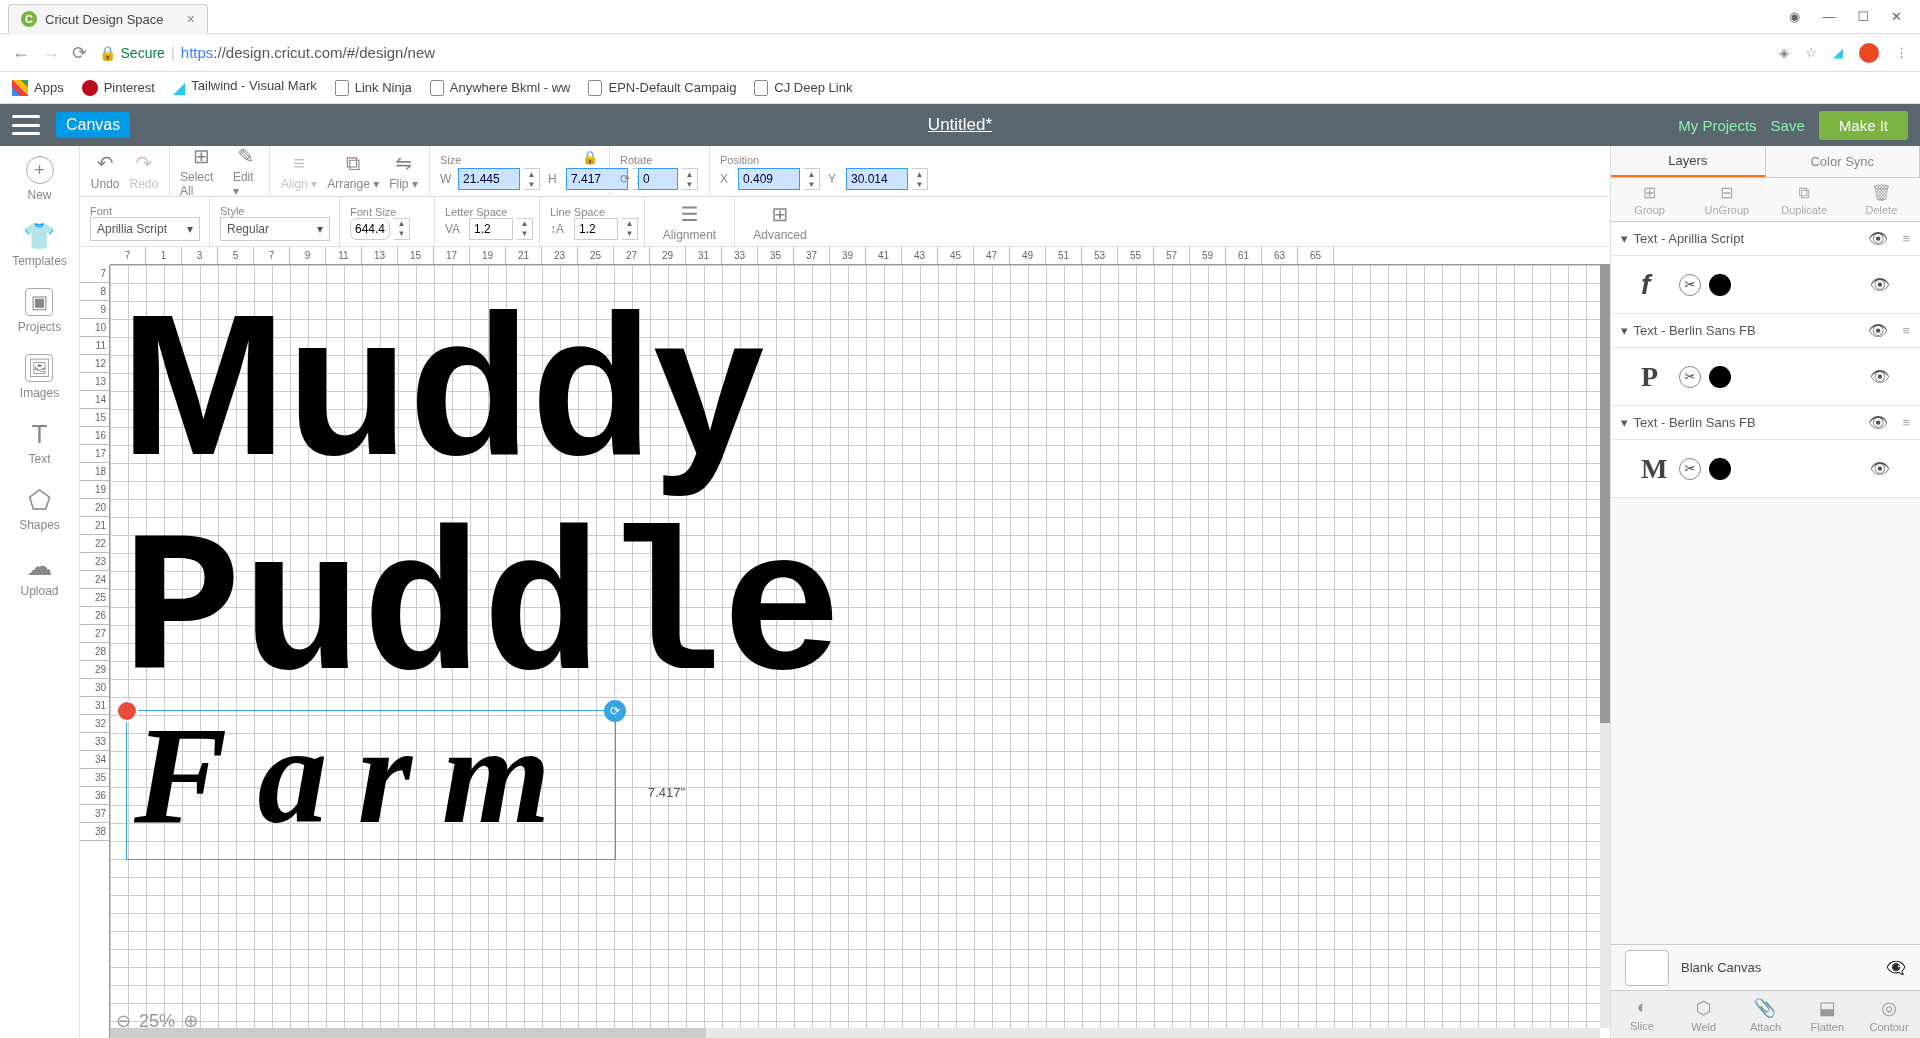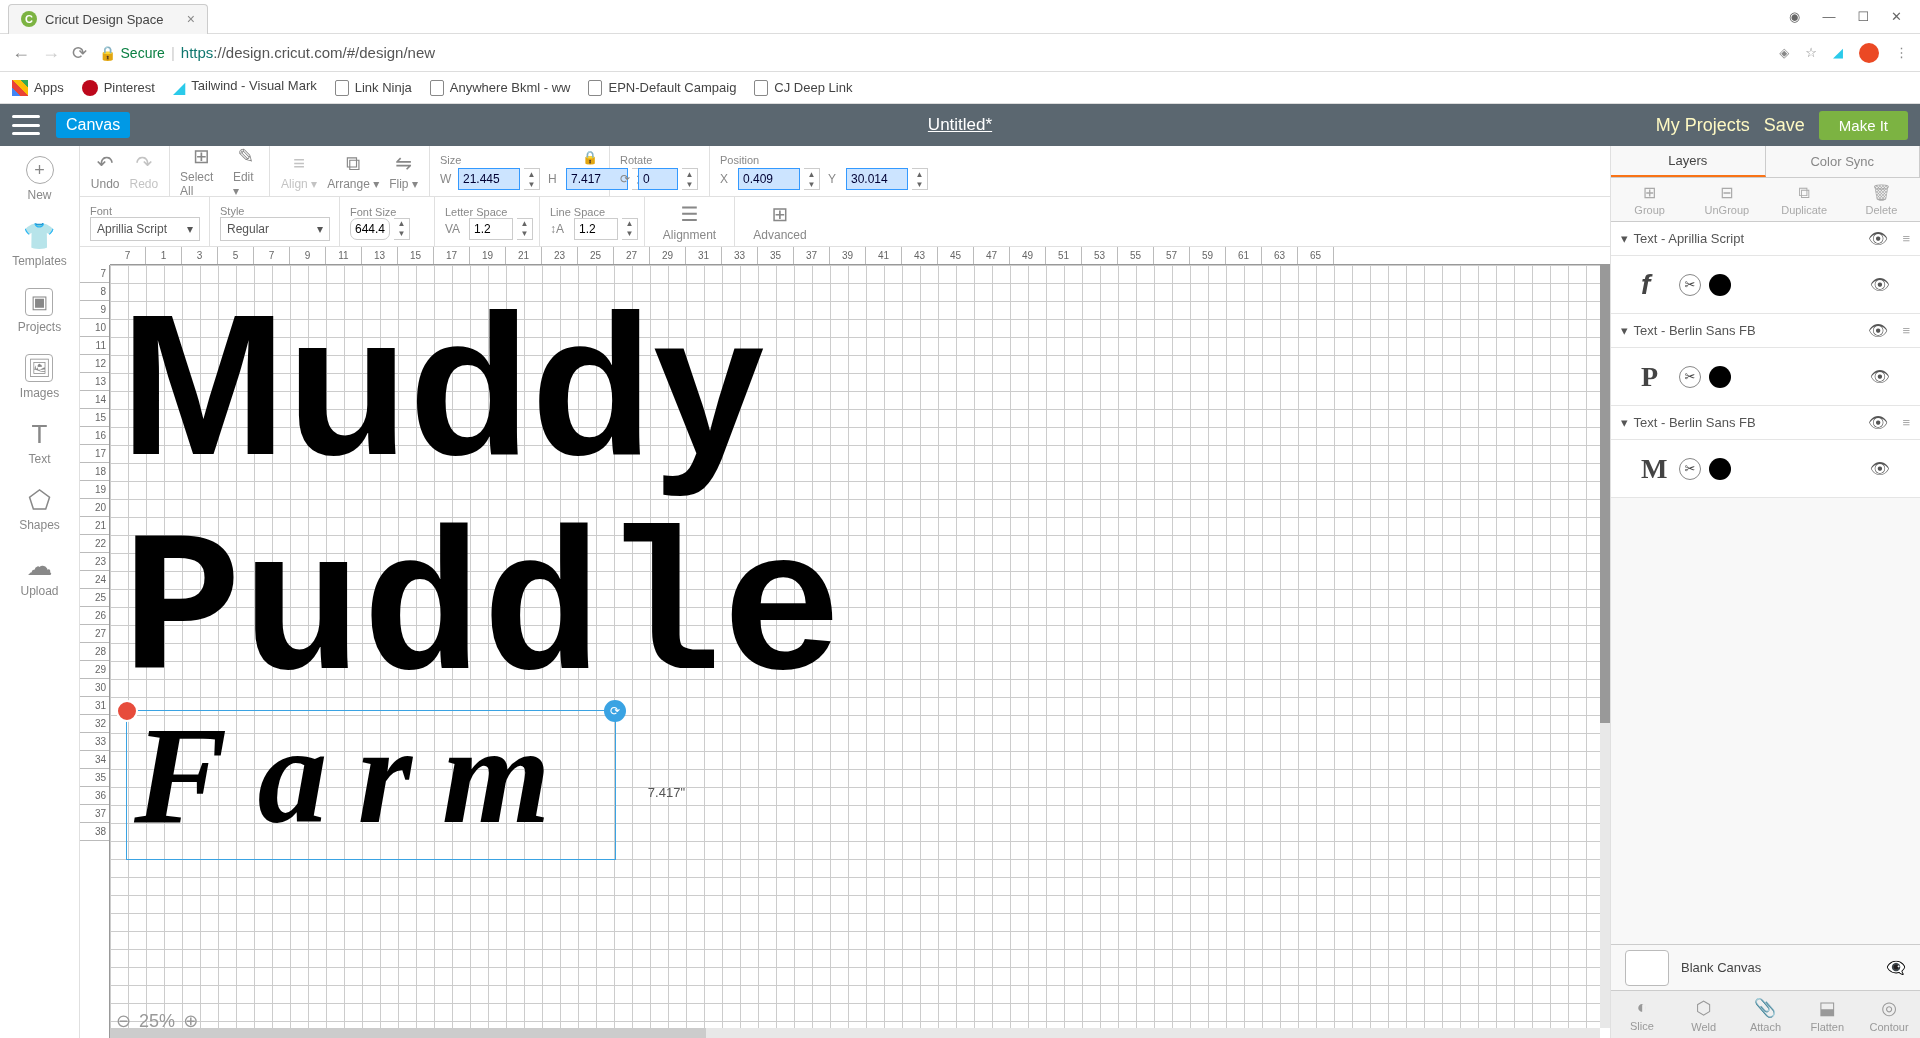--- a/index.html
+++ b/index.html
@@ -6,38 +6,38 @@
 body{width:1920px;height:1038px;overflow:hidden;background:#fff;font-size:13px;color:#444}
 .chrome-titlebar{height:34px;background:#fff;display:flex;align-items:center;border-bottom:1px solid #ddd}
 .tab{height:30px;background:#f5f5f5;border:1px solid #ccc;border-bottom:none;border-radius:4px 4px 0 0;display:flex;align-items:center;padding:0 12px;margin-left:8px;margin-top:4px;gap:8px;min-width:200px}
 .tab-favicon{width:16px;height:16px;border-radius:50%;background:#7cb342;color:#fff;display:flex;align-items:center;justify-content:center;font-size:11px;font-weight:bold}
 .tab-close{color:#888;font-size:14px;margin-left:auto}
 .window-controls{margin-left:auto;display:flex;gap:22px;padding-right:18px;color:#666}
 .chrome-toolbar{height:38px;display:flex;align-items:center;padding:0 12px;gap:12px;border-bottom:1px solid #ddd}
 .nav-arrow{color:#888;font-size:18px}
 .addr{flex:1;display:flex;align-items:center;gap:6px;font-size:15px;color:#555}
 .secure{color:#0b8043;font-size:14px;display:flex;align-items:center;gap:4px}
-.url-https{color:#0f766e}
+.url-https{color:#3b82f6}
 .url-rest{color:#555}
 .ext-icons{display:flex;gap:16px;align-items:center;color:#888;padding-left:10px}
 .stumble{width:20px;height:20px;border-radius:50%;background:#eb4924}
 .bookmarks-bar{height:32px;display:flex;align-items:center;padding:0 12px;gap:18px;border-bottom:1px solid #ddd;font-size:13px;color:#444}
 .bm{display:flex;align-items:flex-start;gap:6px}
 .bm-ico{width:16px;height:16px;display:inline-block}
 .apps-ico{background:linear-gradient(45deg,#4285f4 25%,#ea4335 25% 50%,#fbbc05 50% 75%,#34a853 75%)}
 .pin-ico{width:16px;height:16px;border-radius:50%;background:#bd081c}
 .tw-ico{color:#2acaea;font-size:16px}
 .doc-ico{width:14px;height:16px;border:1px solid #888;border-radius:2px}
 .app-header{height:42px;background:#5b6770;display:flex;align-items:center;padding:0 12px;color:#fff}
 .hamburger{width:28px;height:20px;display:flex;flex-direction:column;justify-content:space-between;margin-right:16px}
 .hamburger span{height:3px;background:#fff;border-radius:2px}
 .canvas-label{background:#0099e5;color:#fff;padding:4px 10px;border-radius:3px;font-size:16px}
 .doc-title{position:absolute;left:50%;transform:translateX(-50%);color:#fff;font-size:17px;text-decoration:underline}
 .header-right{margin-left:auto;display:flex;align-items:center;gap:14px}
-.link-btn{color:#fef9c3;font-size:18px}
+.link-btn{color:#86efac;font-size:15px}
 .make-it{background:#7cb342;color:#fff;padding:6px 20px;border-radius:3px;font-size:15px}
 .main{display:flex;height:calc(1038px - 34px - 38px - 32px - 42px)}
 .left-tools{width:80px;background:#fff;border-right:1px solid #e0e0e0;display:flex;flex-direction:column;align-items:center;padding-top:10px;gap:20px}
 .lt-item{display:flex;flex-direction:column;align-items:center;gap:4px;color:#888;font-size:12px}
 .lt-icon{width:28px;height:28px;border:1.5px solid #aaa;border-radius:50%;display:flex;align-items:center;justify-content:center;font-size:18px}
 .lt-icon.sq{border-radius:4px}
 .lt-icon.none{border:none;font-size:26px}
 .workspace{flex:1;display:flex;flex-direction:column;background:#fff}
 .ribbon{border-bottom:1px solid #e0e0e0}
 .rib-row{display:flex;align-items:stretch;height:50px}

